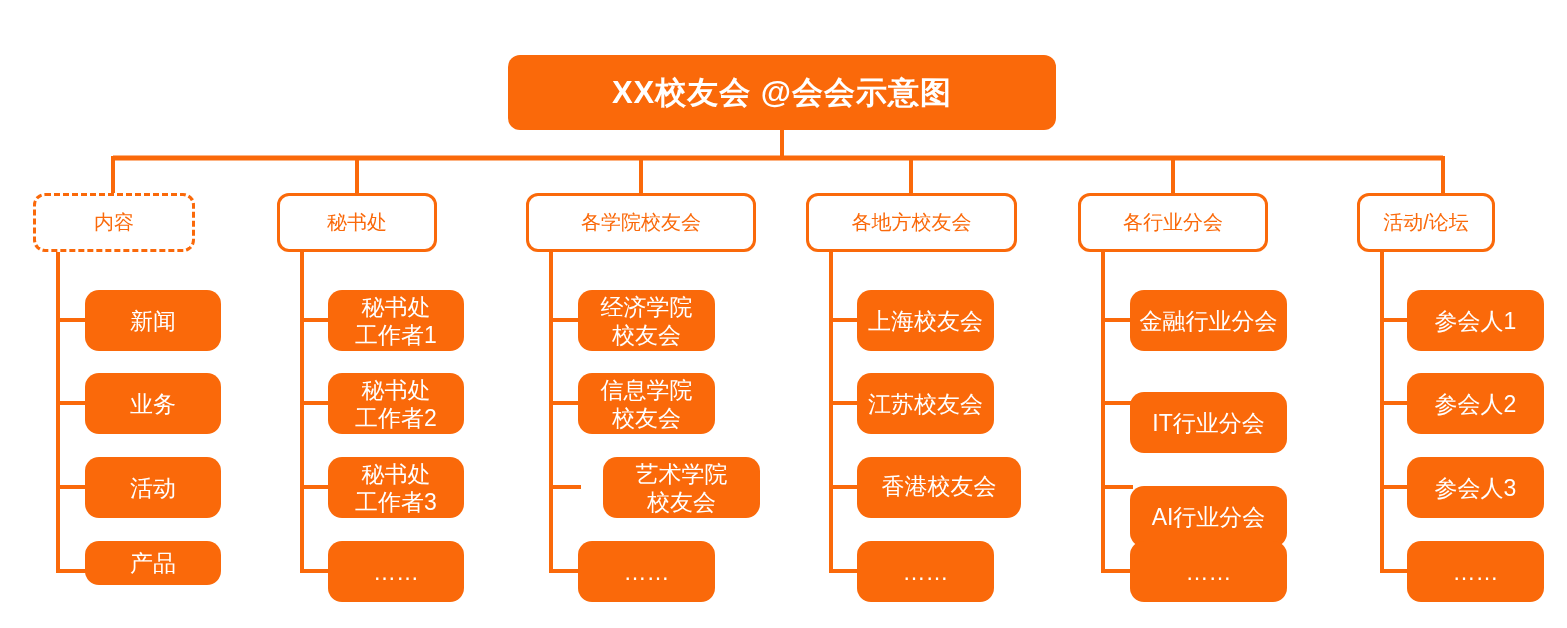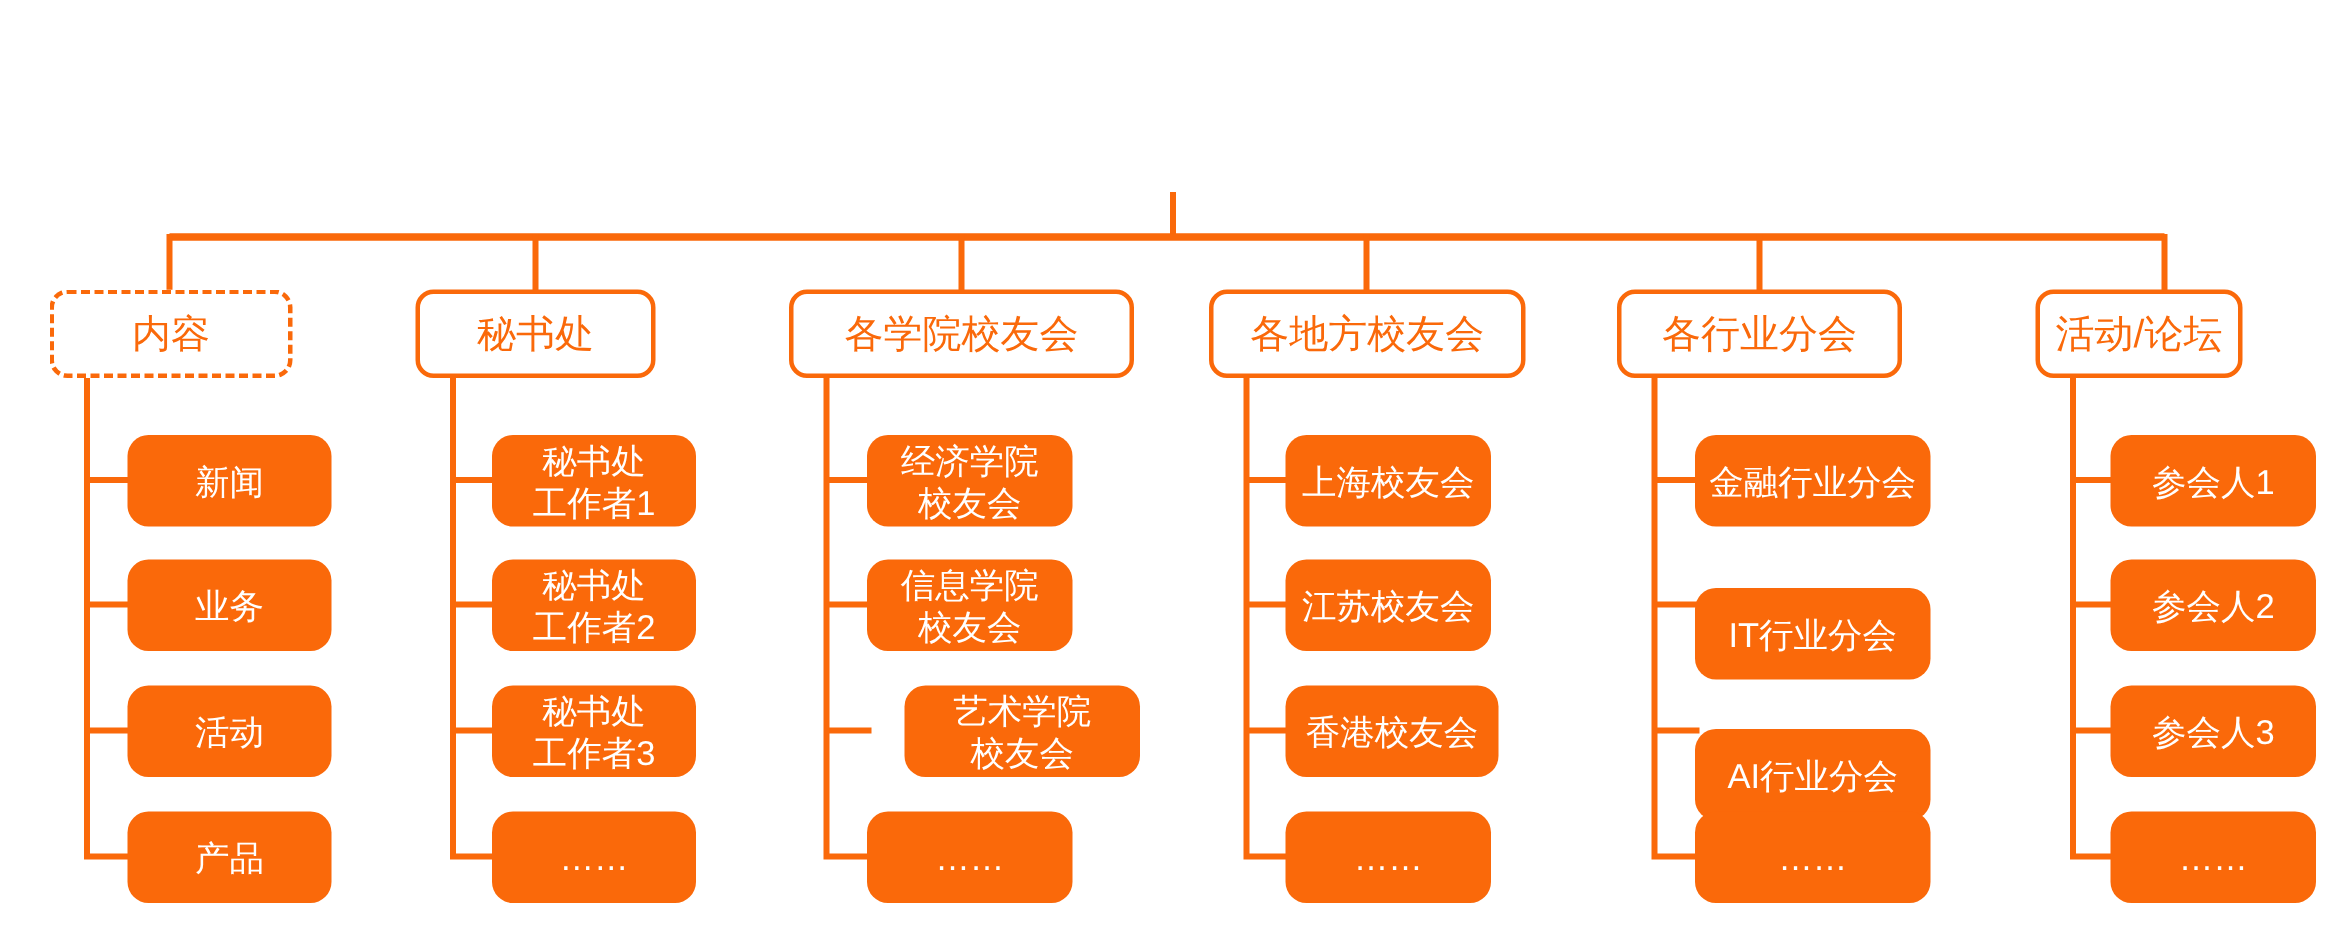--- a/index.html
+++ b/index.html
@@ -31,21 +31,21 @@
     border-radius: 12px;
     font-size: 31px;
     font-weight: 700;
     letter-spacing: 1px;
   }
   .branch-header {
     background: #ffffff;
     color: var(--accent);
     border: 3px solid var(--accent);
     border-radius: 12px;
-    font-size: 26px;
+    font-size: 20px;
   }
   .branch-header.dashed { border-style: dashed; }
   .child-node {
     background: var(--accent);
     color: #ffffff;
     border-radius: 14px;
     font-size: 23px;
     line-height: 28px;
     white-space: pre-line;
     font-weight: 400;
@@ -70,27 +70,28 @@
 
     <path d="M551 250 V571 M549 320 H581 M549 403 H581 M549 487 H581 M549 571 H581"></path>
 
     <path d="M831 250 V571 M829 320 H860 M829 403 H860 M829 487 H860 M829 571 H860"></path>
 
     <path d="M1103 250 V571 M1101 320 H1133 M1101 403 H1133 M1101 487 H1133 M1101 571 H1133"></path>
 
     <path d="M1382 250 V571 M1380 320 H1410 M1380 403 H1410 M1380 487 H1410 M1380 571 H1410"></path>
   </svg>
 
+  <div class="node root-node" style="left:508px; top:55px; width:548px; height:75px;">XX校友会 @会会示意图</div>
 
   <div>
     <div class="node branch-header dashed" style="left:33px; top:193px; width:162px; height:59px;">内容</div>
     <div class="node child-node" style="left:85px; top:290px; width:136px; height:61px;">新闻</div>
     <div class="node child-node" style="left:85px; top:373px; width:136px; height:61px;">业务</div>
     <div class="node child-node" style="left:85px; top:457px; width:136px; height:61px;">活动</div>
-    <div class="node child-node" style="left:85px; top:541px; width:136px; height:61px;">产品</div>
+    <div class="node child-node" style="left:85px; top:541px; width:136px; height:44px;">产品</div>
   </div>
 
   <div>
     <div class="node branch-header" style="left:277px; top:193px; width:160px; height:59px;">秘书处</div>
     <div class="node child-node" style="left:328px; top:290px; width:136px; height:61px;">秘书处
 工作者1</div>
     <div class="node child-node" style="left:328px; top:373px; width:136px; height:61px;">秘书处
 工作者2</div>
     <div class="node child-node" style="left:328px; top:457px; width:136px; height:61px;">秘书处
 工作者3</div>
@@ -105,21 +106,21 @@
 校友会</div>
     <div class="node child-node" style="left:578px; top:457px; width:157px; height:61px;margin-left:25px;">艺术学院
 校友会</div>
     <div class="node child-node" style="left:578px; top:541px; width:137px; height:61px;">……</div>
   </div>
 
   <div>
     <div class="node branch-header" style="left:806px; top:193px; width:211px; height:59px;">各地方校友会</div>
     <div class="node child-node" style="left:857px; top:290px; width:137px; height:61px;">上海校友会</div>
     <div class="node child-node" style="left:857px; top:373px; width:137px; height:61px;">江苏校友会</div>
-    <div class="node child-node" style="left:857px; top:457px; width:142px; height:61px;">香港校友会</div>
+    <div class="node child-node" style="left:857px; top:457px; width:164px; height:61px;font-family:Liberation Mono, monospace;">香港校友会</div>
     <div class="node child-node" style="left:857px; top:541px; width:137px; height:61px;">……</div>
   </div>
 
   <div>
     <div class="node branch-header" style="left:1078px; top:193px; width:190px; height:59px;">各行业分会</div>
     <div class="node child-node" style="left:1130px; top:290px; width:157px; height:61px;">金融行业分会</div>
     <div class="node child-node" style="left:1130px; top:392px; width:157px; height:61px;">IT行业分会</div>
     <div class="node child-node" style="left:1130px; top:457px; width:157px; height:61px;margin-top:29px;">AI行业分会</div>
     <div class="node child-node" style="left:1130px; top:541px; width:157px; height:61px;">……</div>
   </div>

